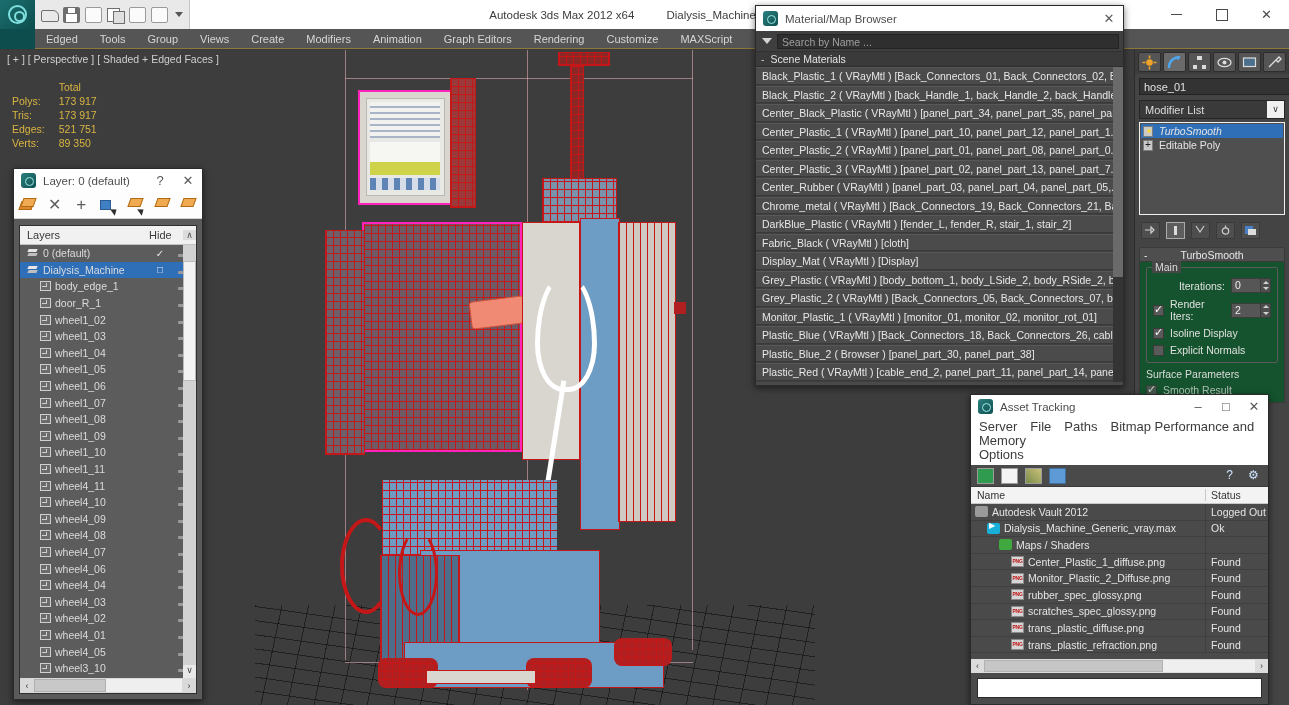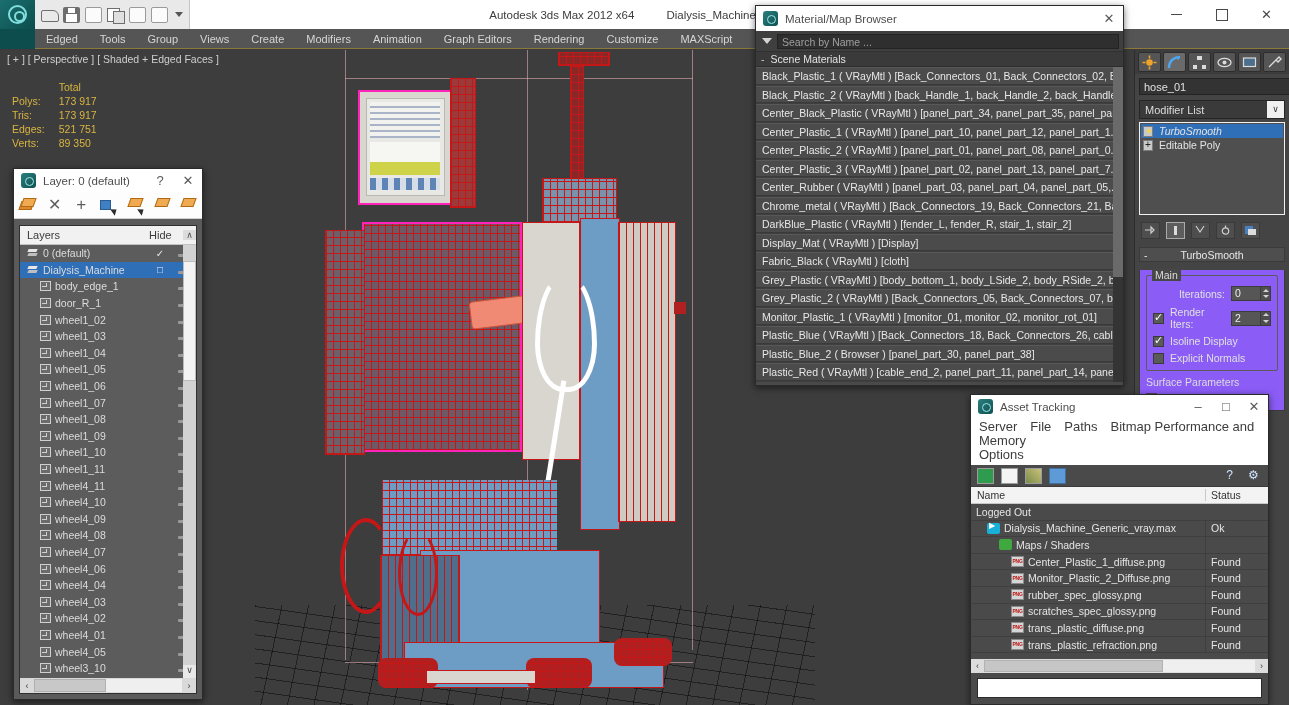--- a/index.html
+++ b/index.html
@@ -192,21 +192,21 @@
      border-radius:50%; background:#f3d54e;}
   .sbulb.plus:after{ content:"+"; position:absolute; left:1px; top:-2px; font-size:10px; color:#222;}
   .cp-stackbtns{ display:flex; align-items:center; gap:6px; padding:4px 6px; }
   .sbtn{ width:19px; height:17px; background:#4e4e4e; border:1px solid #3a3a3a;
      display:flex; align-items:center; justify-content:center;}
   .sbtn.act{ background:#5d5d5d; border-color:#aaa;}
   .rollup{ margin:4px 4px 0 4px; }
   .rollup-hdr{ height:15px; background:#4e4e4e; border:1px solid #3a3a3a; color:#e8e8e8;
      font-size:10.5px; display:flex; align-items:center; justify-content:center; position:relative;}
   .rollup-hdr .mn{ position:absolute; left:4px; }
-  .rollup-body{ background:#8b5cf6; border:1px solid #3a3a3a; border-top:none; padding:5px 6px 6px 6px;margin-top:8px;}
+  .rollup-body{ background:#14532d; border:1px solid #3a3a3a; border-top:none; padding:5px 6px 6px 6px;}
   .grp{ border:1px solid #5b5b5b; border-radius:2px; padding:10px 6px 6px 6px; position:relative;
      margin-bottom:5px; }
   .grp>.glabel{ position:absolute; top:-7px; left:5px; background:#474747; padding:0 3px;
      font-size:10.5px; color:#dcdcdc;}
   .prow{ display:flex; align-items:center; font-size:10.5px; color:#e0e0e0; margin-bottom:5px;}
   .prow .lbl{ flex:1; text-align:right; padding-right:6px;}
   .spin{ display:flex; align-items:center;}
   .spin .fld{ width:30px; height:15px; background:#565656; border:1px solid #3c3c3c; color:#eee;
      font-size:10.5px; padding:0 3px; line-height:13px;}
   .spin .ud{ width:10px; height:15px; background:#4e4e4e; border:1px solid #3c3c3c; border-left:none;
@@ -595,22 +595,22 @@
 
     <div class="mrow">Black_Plastic_1  ( VRayMtl ) [Back_Connectors_01, Back_Connectors_02, Ba...</div>
         <div class="mrow">Black_Plastic_2  ( VRayMtl ) [back_Handle_1, back_Handle_2, back_Handle...</div>
         <div class="mrow">Center_Black_Plastic  ( VRayMtl ) [panel_part_34, panel_part_35, panel_par...</div>
         <div class="mrow">Center_Plastic_1  ( VRayMtl ) [panel_part_10, panel_part_12, panel_part_1...</div>
         <div class="mrow">Center_Plastic_2  ( VRayMtl ) [panel_part_01, panel_part_08, panel_part_0...</div>
         <div class="mrow">Center_Plastic_3  ( VRayMtl ) [panel_part_02, panel_part_13, panel_part_7...</div>
         <div class="mrow">Center_Rubber  ( VRayMtl ) [panel_part_03, panel_part_04, panel_part_05,...</div>
         <div class="mrow">Chrome_metal  ( VRayMtl ) [Back_Connectors_19, Back_Connectors_21, Ba...</div>
         <div class="mrow">DarkBlue_Plastic  ( VRayMtl ) [fender_L, fender_R, stair_1, stair_2]</div>
+        <div class="mrow">Fabric_Black  ( VRayMtl ) [cloth]</div>
         <div class="mrow">Display_Mat  ( VRayMtl ) [Display]</div>
-        <div class="mrow">Fabric_Black  ( VRayMtl ) [cloth]</div>
         <div class="mrow">Grey_Plastic ( VRayMtl ) [body_bottom_1, body_LSide_2, body_RSide_2, b...</div>
         <div class="mrow">Grey_Plastic_2  ( VRayMtl ) [Back_Connectors_05, Back_Connectors_07, bo...</div>
         <div class="mrow">Monitor_Plastic_1  ( VRayMtl ) [monitor_01, monitor_02, monitor_rot_01]</div>
         <div class="mrow">Plastic_Blue  ( VRayMtl ) [Back_Connectors_18, Back_Connectors_26, cable...</div>
         <div class="mrow">Plastic_Blue_2  ( Browser ) [panel_part_30, panel_part_38]</div>
         <div class="mrow">Plastic_Red  ( VRayMtl ) [cable_end_2, panel_part_11, panel_part_14, pane...</div>
         <div class="mb-sb">
           <div class="th"></div>
         </div>
       </div>
@@ -777,20 +777,21 @@
       <div class="atico q">?</div>
       <div class="atico q">⚙</div>
     </div>
     <div class="at-grid">
       <div class="at-head">
         <div class="n">Name</div>
         <div class="s">Status</div>
       </div>
       <div id="asset-rows">
           <div class="atrow">
+            <div class="n" style="padding-left: 4px;"><span class="ati vault"></span>Autodesk Vault 2012</div>
             <div class="s">Logged Out</div>
           </div>
           <div class="atrow">
             <div class="n" style="padding-left: 16px;"><span class="ati max"></span>Dialysis_Machine_Generic_vray.max</div>
             <div class="s">Ok</div>
           </div>
           <div class="atrow">
             <div class="n" style="padding-left: 28px;"><span class="ati maps"></span>Maps / Shaders</div>
             <div class="s"></div>
           </div>

